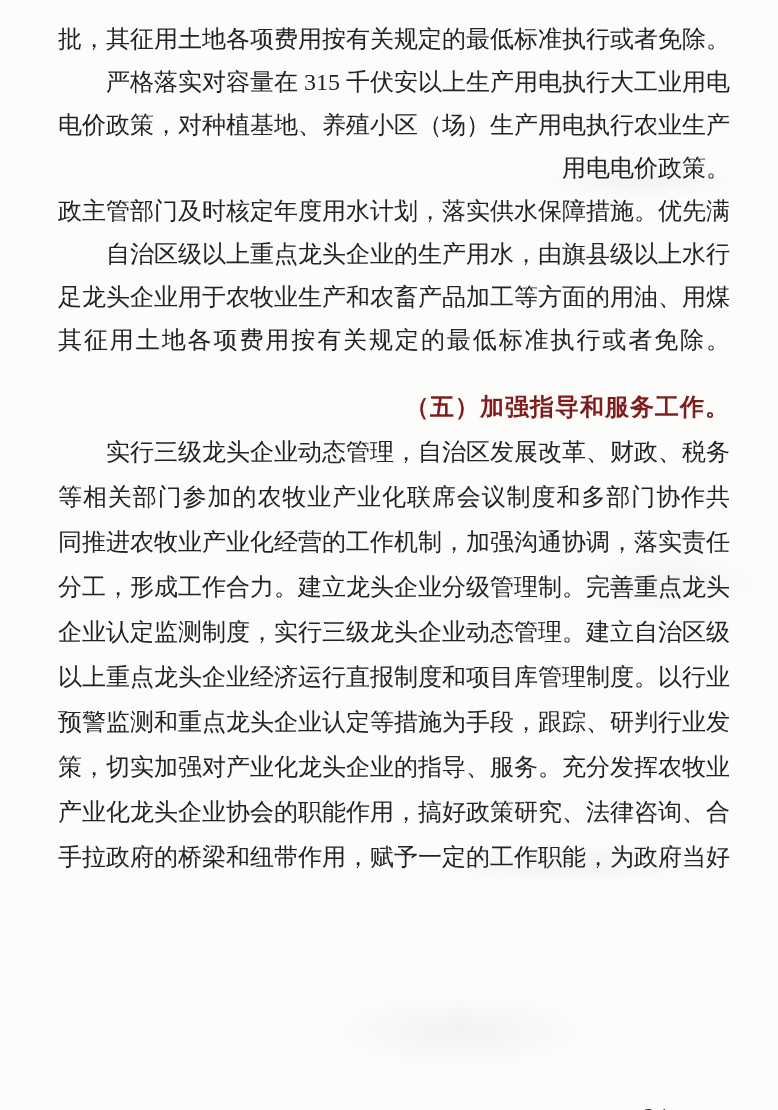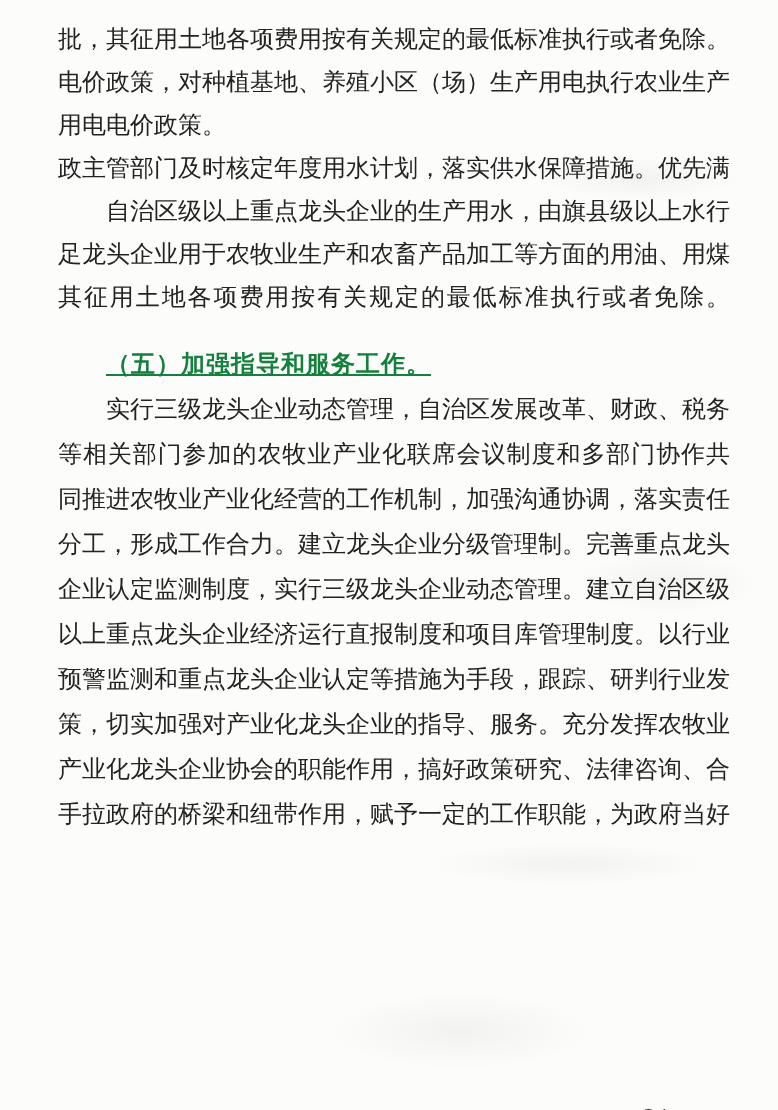--- a/index.html
+++ b/index.html
@@ -13,38 +13,37 @@
     color: #232323;
   }
   .content {
     position: absolute;
     left: 58px;
     top: 18px;
     width: 672px;
   }
   .line {
     font-size: 24px;
-    text-align: left;
+    text-align: right;
   }
   .blockA .line { line-height: 43px; }
   .blockB .line { line-height: 45px; }
   .indent { text-indent: 48px; }
   .just {
     text-align: justify;
     text-align-last: justify;
   }
   .heading {
     margin-top: 22px;
     line-height: 46px;
     font-size: 24px;
     font-weight: 700;
     text-indent: 48px;
-    color: #15803d;
+    color: #7f1d1d;
     letter-spacing: 1px;
-    text-decoration: underline;
   }
   .page-number {
     position: absolute;
     left: 624px;
     top: 1104px;
     font-size: 23px;
     letter-spacing: 3px;
     color: #2f2f2f;
   }
   
@@ -65,20 +64,21 @@
 
   <div class="smudge s1"></div>
   <div class="smudge s2"></div>
   <div class="smudge s3"></div>
   <div class="smudge s4"></div>
 
   <div class="content">
 
     <div class="blockA">
       <div class="line end">批，其征用土地各项费用按有关规定的最低标准执行或者免除。</div>
+      <div class="line indent just">严格落实对容量在 315 千伏安以上生产用电执行大工业用电</div>
       <div class="line just">电价政策，对种植基地、养殖小区（场）生产用电执行农业生产</div>
       <div class="line end">用电电价政策。</div>
       <div class="line just">政主管部门及时核定年度用水计划，落实供水保障措施。优先满</div>
       <div class="line indent just">自治区级以上重点龙头企业的生产用水，由旗县级以上水行</div>
       <div class="line just">足龙头企业用于农牧业生产和农畜产品加工等方面的用油、用煤</div>
       <div class="line just">其征用土地各项费用按有关规定的最低标准执行或者免除。</div>
     </div>
 
     <div class="line heading">（五）加强指导和服务工作。</div>
 

